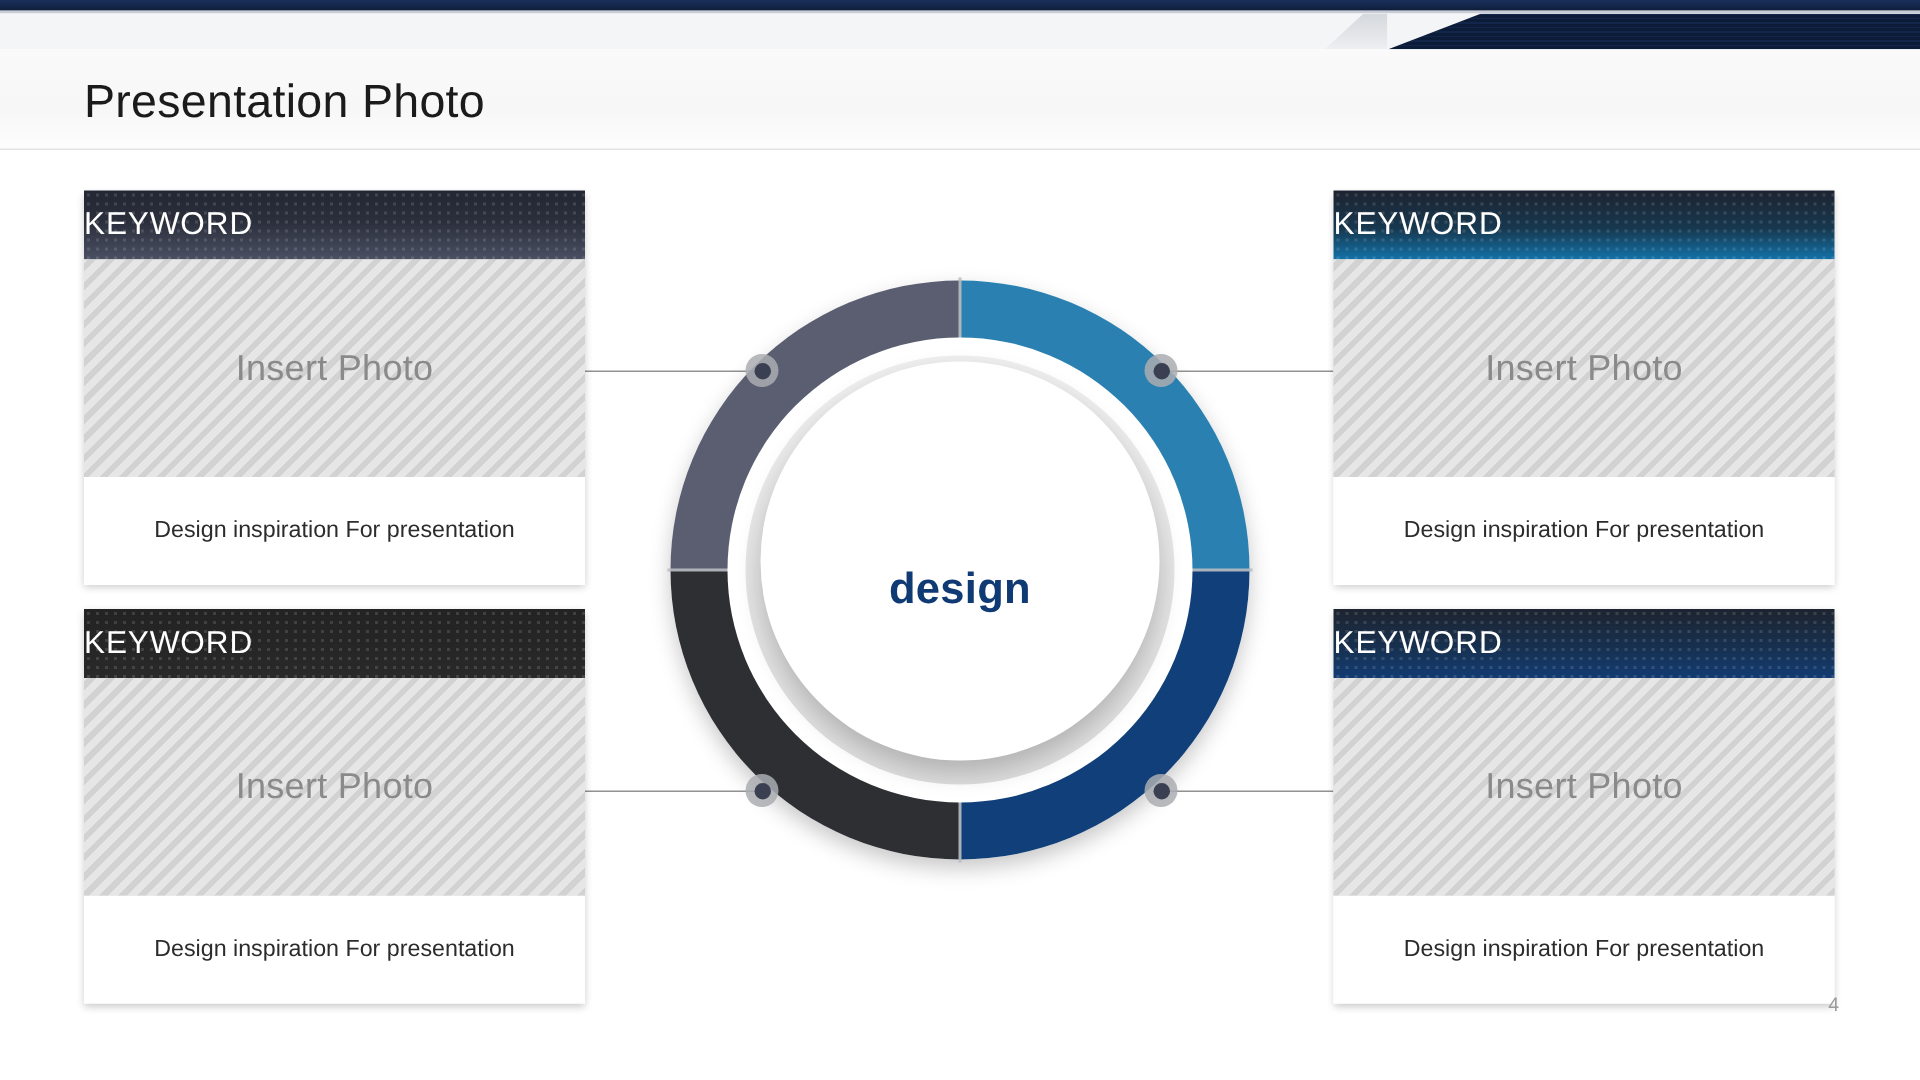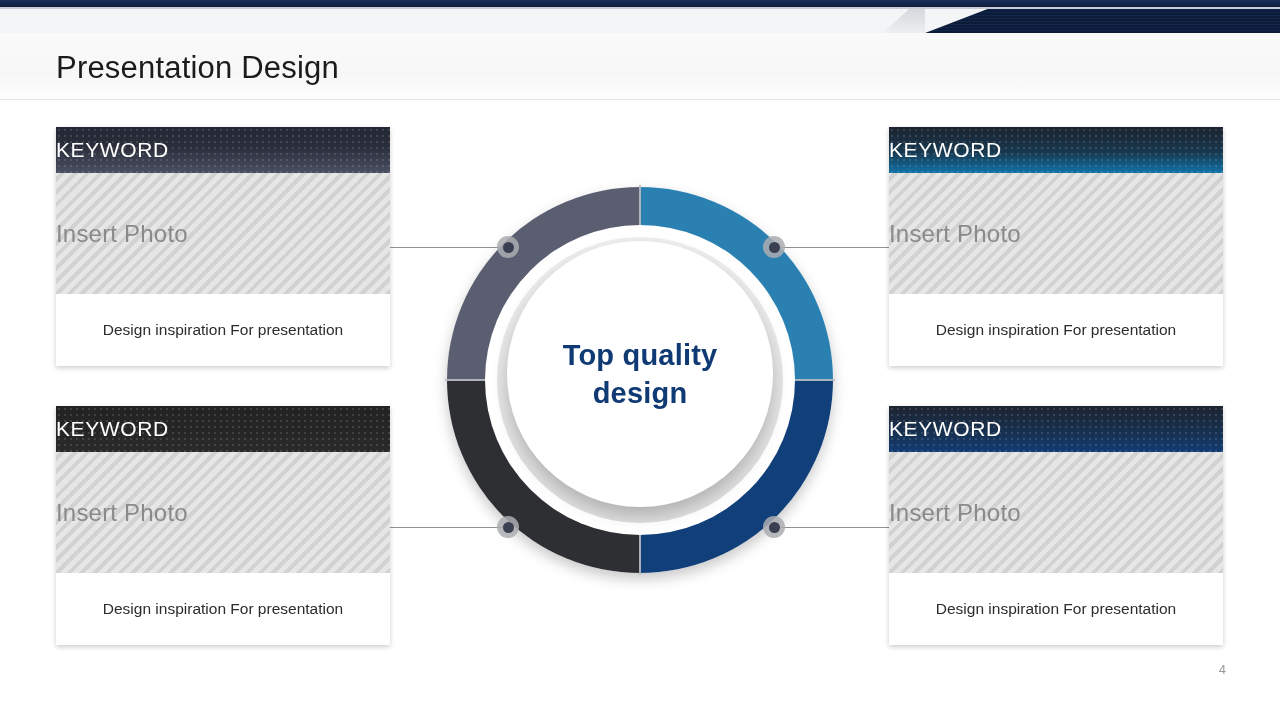--- a/index.html
+++ b/index.html
@@ -117,29 +117,30 @@
     pointer-events: none;
   }
   .card-header span.hlabel { position: relative; z-index: 2; }
 
   .hdr-slate { background: linear-gradient(180deg,#232733 0%, #2b2f3c 45%, #4a4f62 100%); }
   .hdr-black { background: linear-gradient(180deg,#232323 0%, #262626 60%, #2a2a2a 100%); }
   .hdr-blue  { background: linear-gradient(180deg,#1d2330 0%, #17384f 55%, #1272a8 100%); }
   .hdr-navy  { background: linear-gradient(180deg,#1e2430 0%, #17304f 55%, #123b72 100%); }
 
   .card-photo {
-    height: 121px;
+    height: 145px;
     position: relative;
     background-color: #dcdcdc;
     background-image: repeating-linear-gradient(
         -45deg,
         #d2d2d2 0px, #d2d2d2 4px,
         #e6e6e6 4px, #e6e6e6 9px);
     display: flex;
     align-items: center;
+    justify-content: center;
   }
   .card-photo span {
     font-size: 24px;
     color: #8a8a8a;
     letter-spacing: .2px;
   }
 
   .card-caption {
     height: 72px;
     display: flex;
@@ -277,21 +278,21 @@
 <body>
 
 <div class="top-strip"></div>
 <div class="top-strip-line"></div>
 <div class="header-band"></div>
 <div class="header-wedge-edge"></div>
 <div class="header-wedge"></div>
 
 <div class="title-area"></div>
 <div class="title-divider"></div>
-<div class="slide-title">Presentation Design</div>
+<div class="slide-title">Presentation Photo</div>
 
 <div class="conn conn-tl"></div>
 <div class="conn conn-bl"></div>
 <div class="conn conn-tr"></div>
 <div class="conn conn-br"></div>
 
 <div class="card card-tl">
   <div class="card-header hdr-slate">
     <div class="dots"></div>
     <span class="hlabel">KEYWORD</span>
@@ -343,21 +344,21 @@
   </div>
 </div>
 
 <div class="donut-wrap">
   <div class="donut-ring"></div>
   <div class="cross-v"></div>
   <div class="cross-h"></div>
   <div class="donut-hole"></div>
   <div class="donut-innergrey"></div>
   <div class="donut-inner">
-    <span><span>Top quality</span><br><span>design</span></span>
+    <span><br><span>design</span></span>
   </div>
 </div>
 
 <div class="node node-tl"></div>
 <div class="node node-tr"></div>
 <div class="node node-bl"></div>
 <div class="node node-br"></div>
 
 <div class="page-num">4</div>
 

